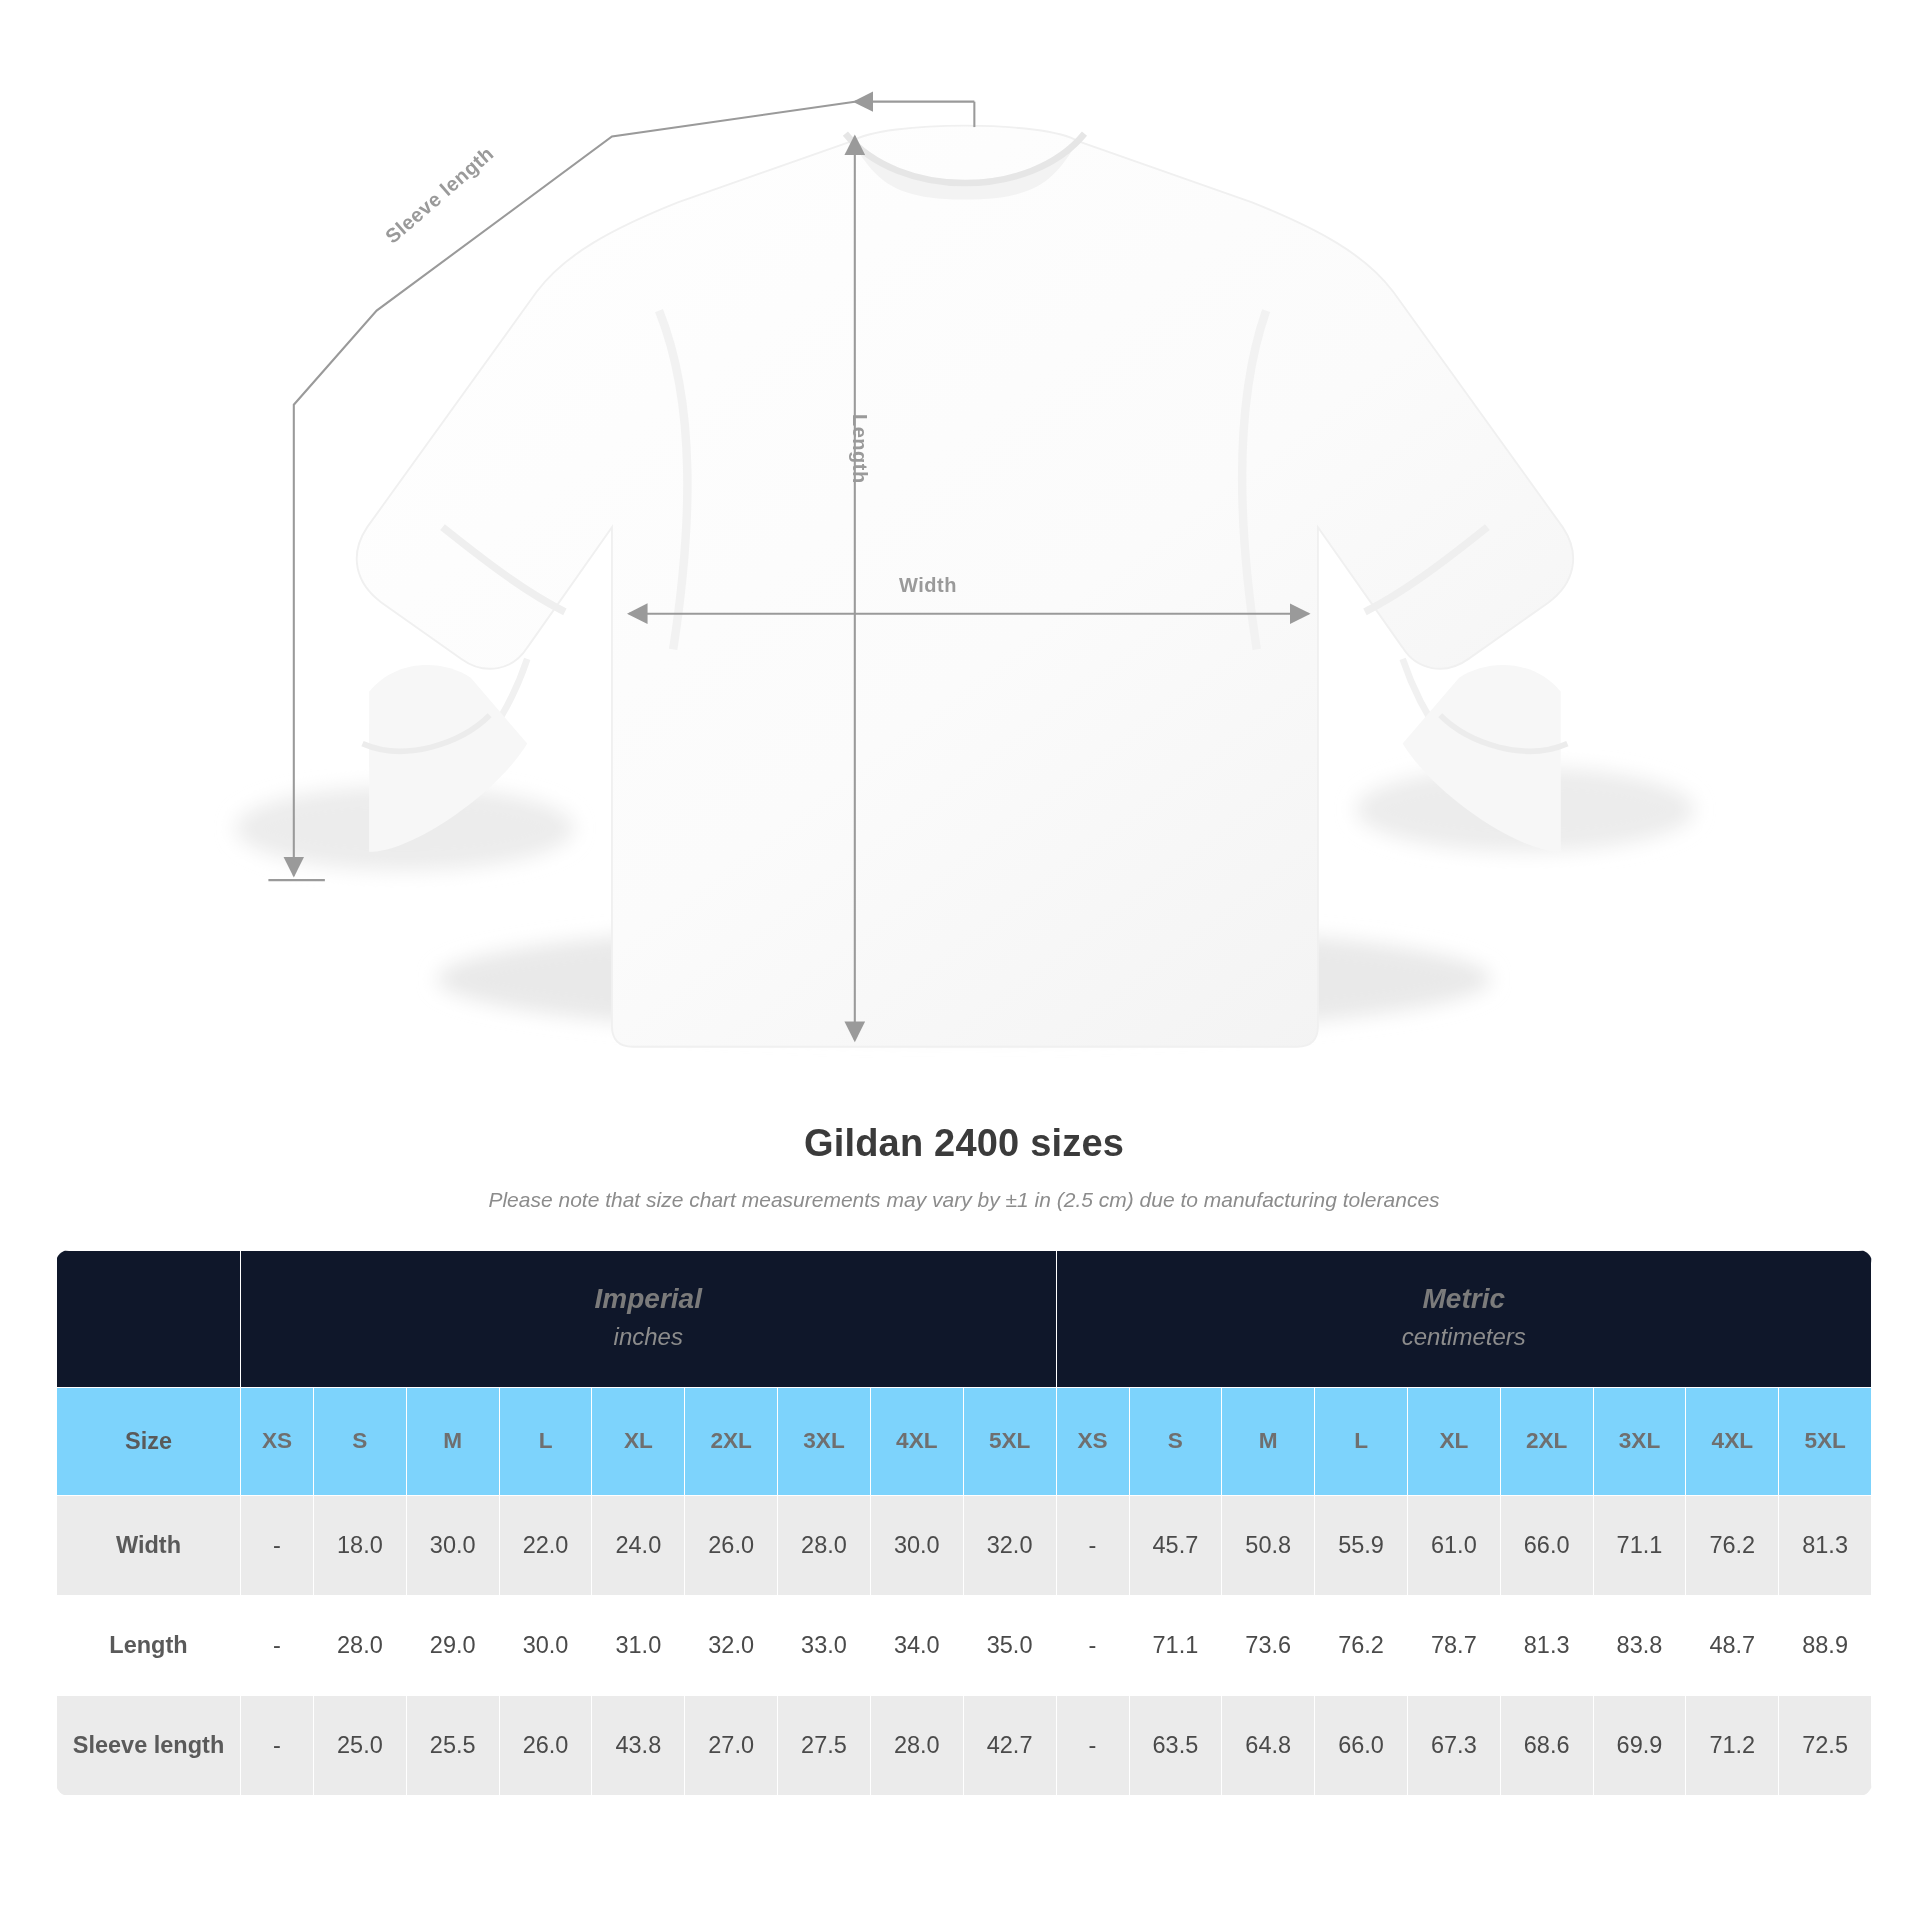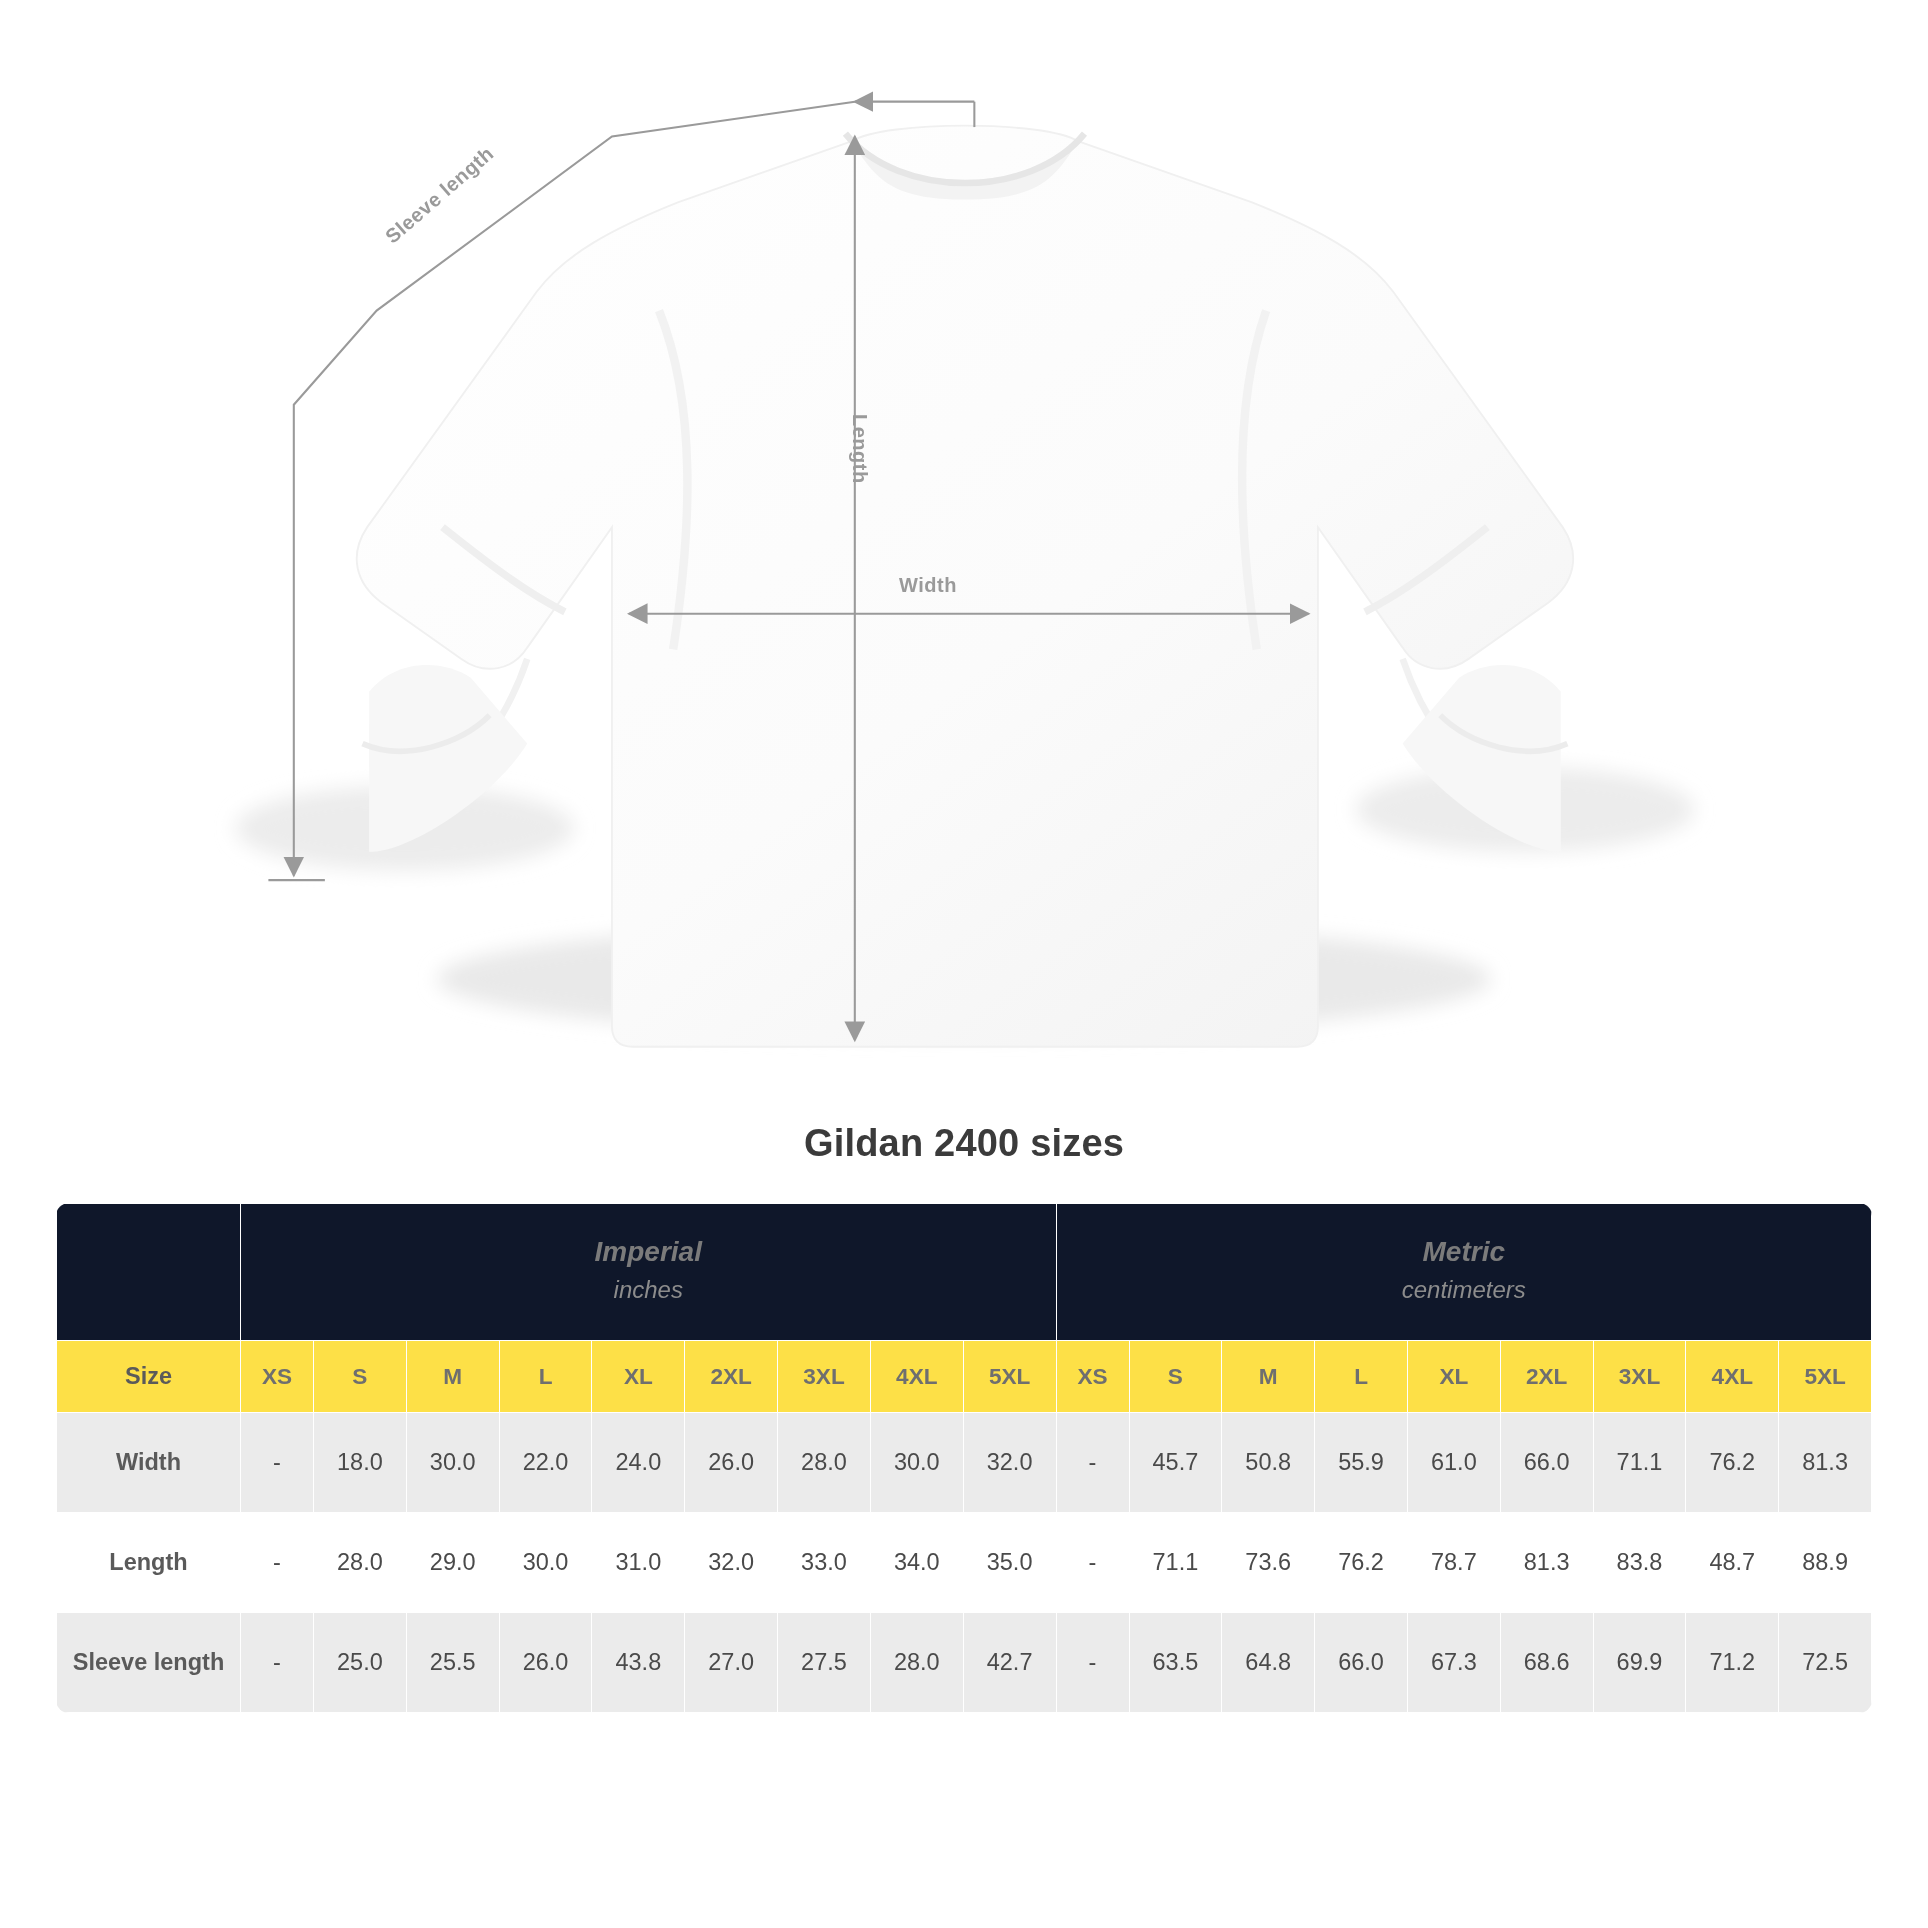--- a/index.html
+++ b/index.html
@@ -105,25 +105,25 @@
     font-style: italic;
     color: #7b7b7b;
   }
   .unit-sub {
     font-size: 24px;
     font-style: italic;
     color: #8c8c8c;
     margin-top: 8px;
   }
   .head-row th {
-    background: #fde047;
+    background: #7dd3fc;
     font-size: 22.6px;
     font-weight: bold;
     color: #6f6f6f;
-    padding: 22px 0;
+    padding: 40px 0;
     margin-top: 48px;
   }
   .head-row th.rowhead {
     font-size: 23.5px;
   }
   tbody tr td {
     font-size: 23.5px;
     color: #4a4a4a;
     padding: 36px 0;
     background: #ffffff;
@@ -225,20 +225,21 @@
       </g>
     </svg>
 
     <div class="dim-label label-sleeve">Sleeve length</div>
     <div class="dim-label label-length">Length</div>
     <div class="dim-label label-width">Width</div>
   </div>
 
   <div class="title-block">
     <h1 class="chart-title">Gildan 2400 sizes</h1>
+    <div class="chart-note">Please note that size chart measurements may vary by ±1 in (2.5 cm) due to manufacturing tolerances</div>
   </div>
 
   <div class="table-wrap">
     <table class="size-table">
       <colgroup>
         <col class="rowhead-col" style="width:184px">
         <col class="col-first">
           <col>
           <col>
           <col>

